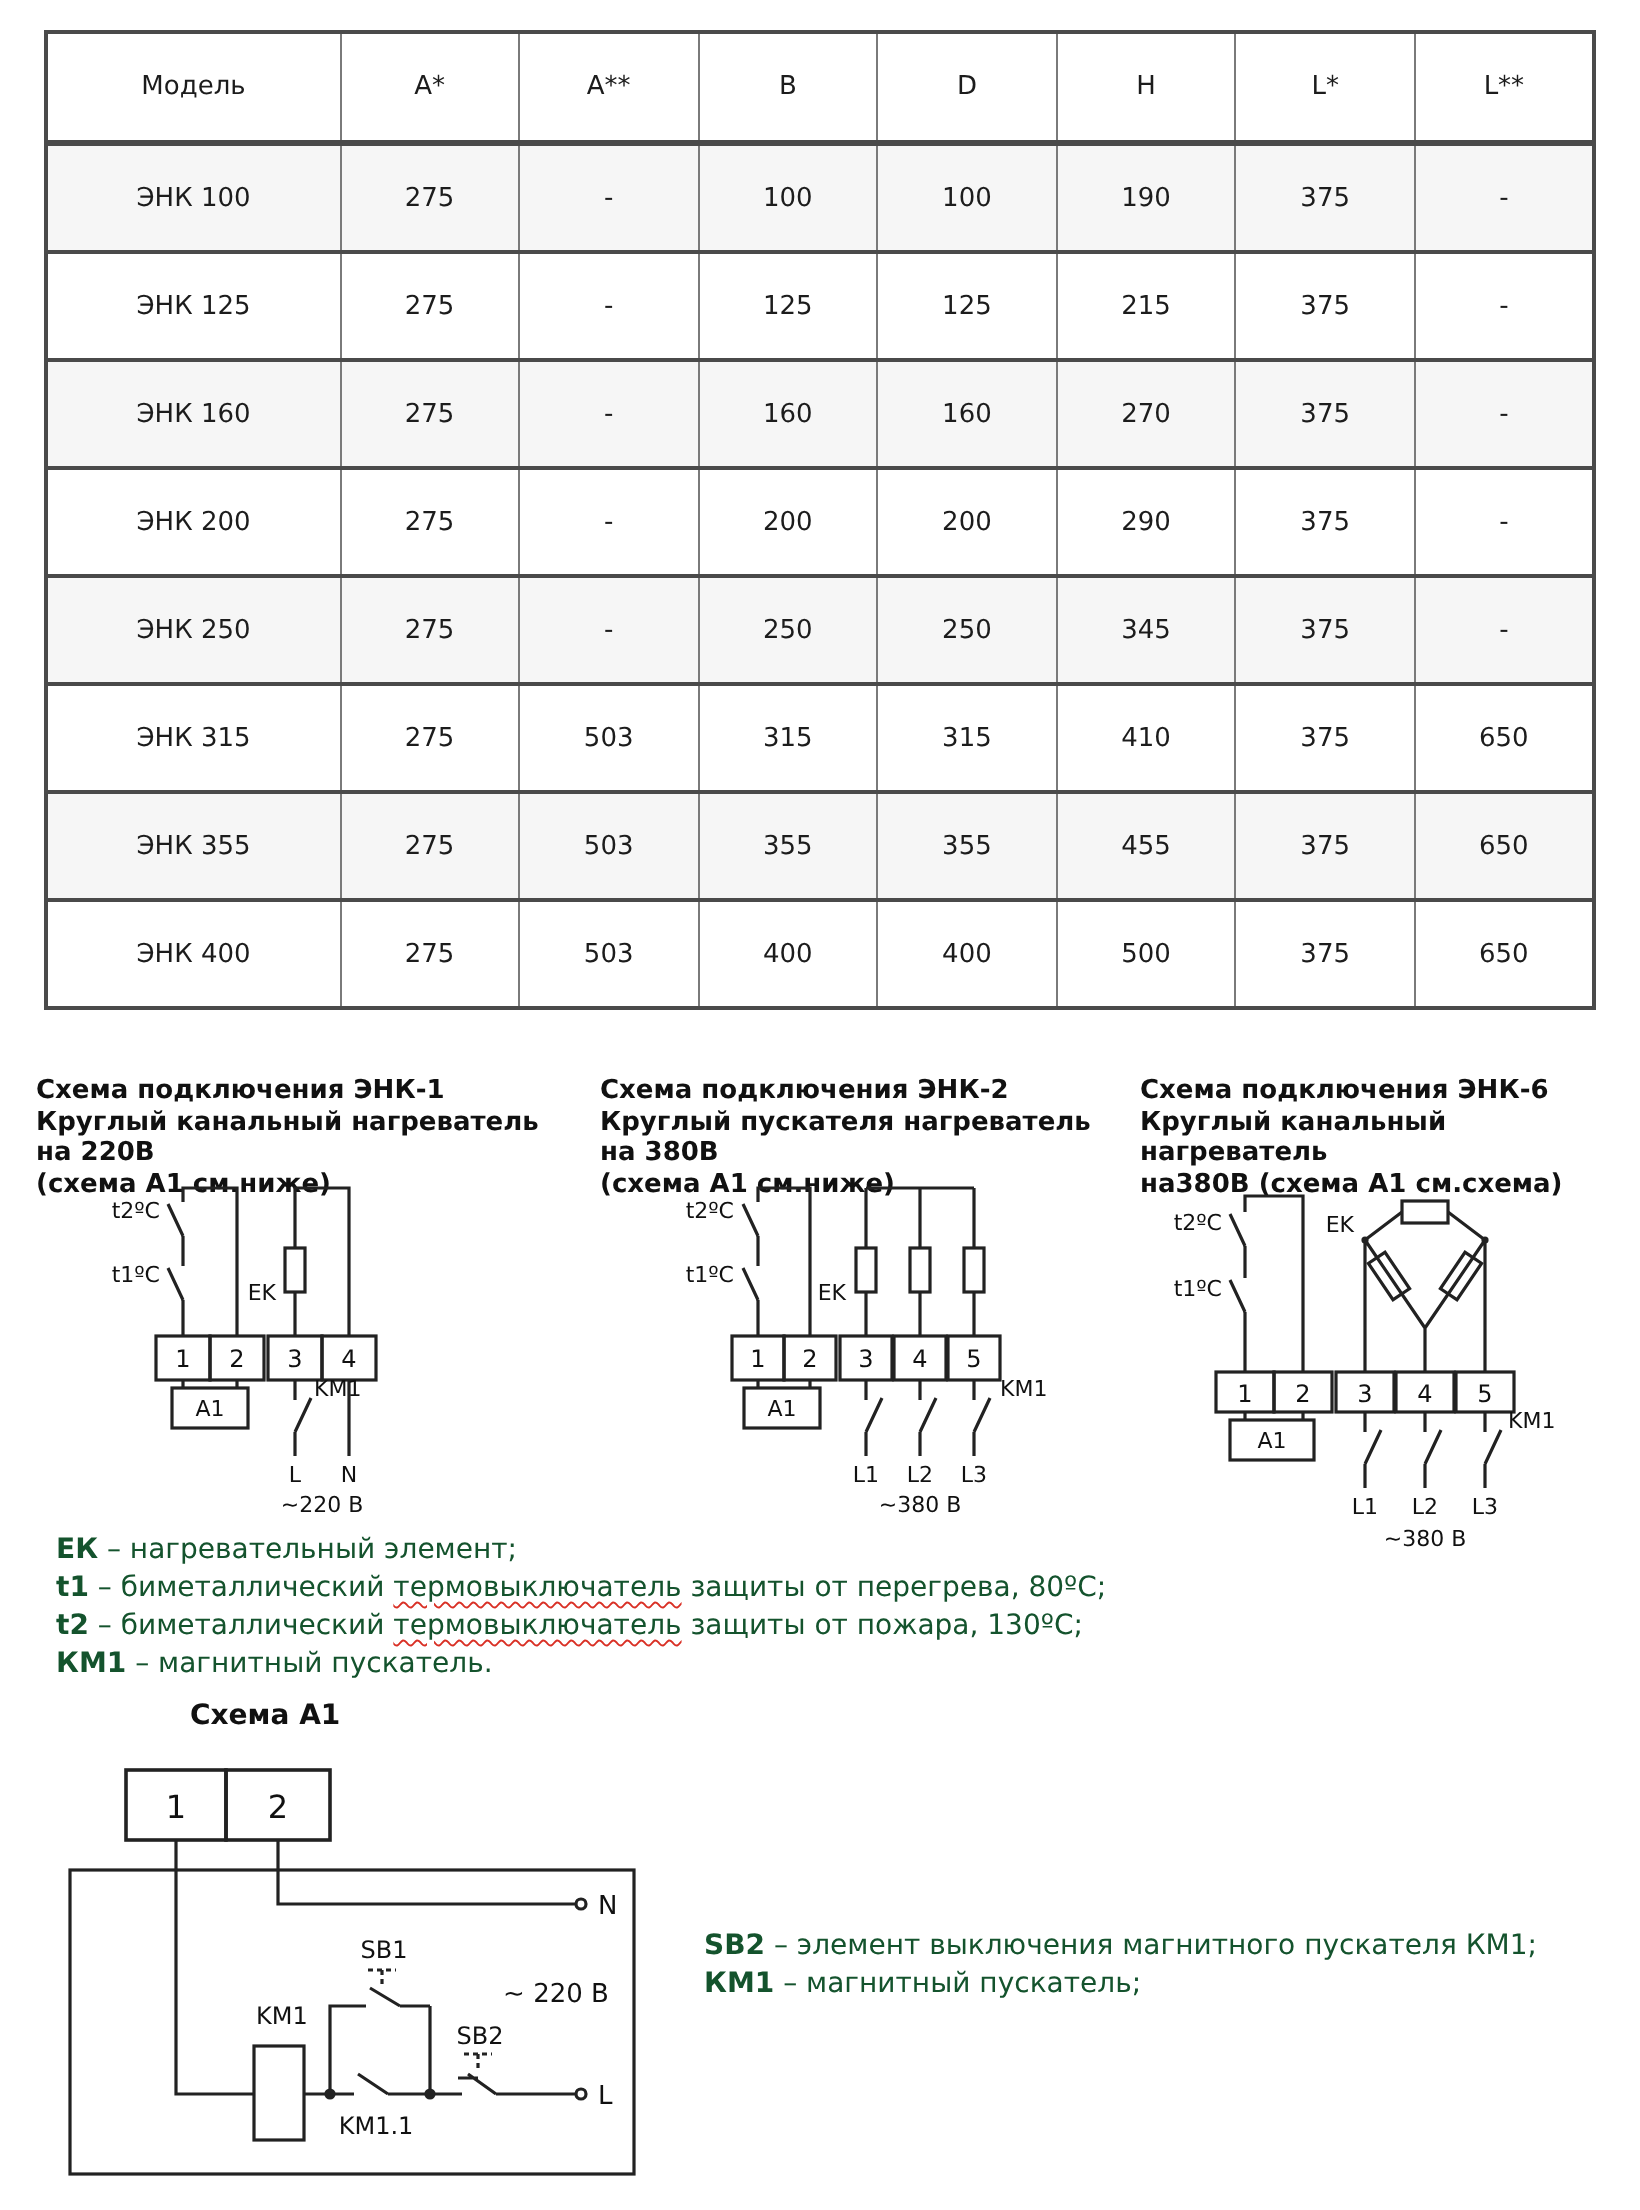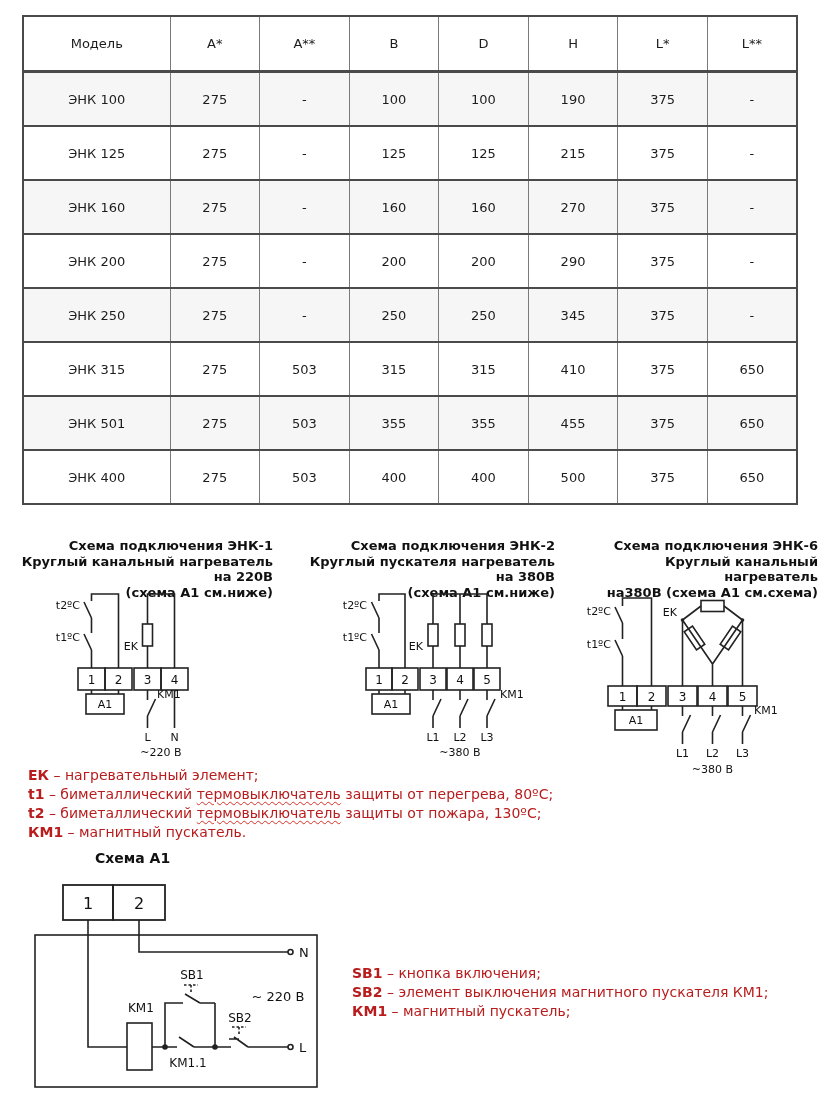--- a/index.html
+++ b/index.html
@@ -13,35 +13,35 @@
       border-left:1px solid #7a7a7a;border-right:1px solid #7a7a7a;
       border-top:2px solid #4a4a4a;border-bottom:2px solid #4a4a4a;
       font-size:13px;font-weight:normal;text-align:center;vertical-align:middle;
       color:#1c1c1c;padding:0;}
   table.spec th{height:53px;border-bottom:3px solid #4a4a4a;}
   table.spec td{height:52px;}
   table.spec col.c-model{width:147px;}
   table.spec tbody tr:nth-child(odd){background:#f6f6f6;}
 
   
-  .dtitle{position:absolute;text-align:right;font-size:13px;font-weight:bold;
+  .dtitle{position:absolute;text-align:left;font-size:13px;font-weight:bold;
           line-height:15.5px;color:#111;}
 
   
   svg.dg{position:absolute;overflow:visible;}
   svg.dg text{font-family:"DejaVu Sans","Liberation Sans",sans-serif;font-size:11px;fill:#111;}
   svg.dg text.tn{font-size:12px;text-anchor:middle;}
   svg.dg text.mid{text-anchor:middle;}
   svg.dg text.end{text-anchor:end;}
   svg.dg text.big{font-size:16px;text-anchor:middle;}
   svg.dg text.f12{font-size:12px;}
   svg.dg text.f13{font-size:13px;}
 
   
-  .legend{position:absolute;font-size:14px;line-height:19px;color:#b91c1c;white-space:nowrap;}
+  .legend{position:absolute;font-size:14px;line-height:19px;color:#14532d;white-space:nowrap;}
   .legend .term{font-weight:bold;}
   .sp{text-decoration-line:underline;text-decoration-style:wavy;
       text-decoration-color:#d93025;text-decoration-thickness:1px;text-underline-offset:2px;}
 
   .a1title{position:absolute;left:95px;top:850px;width:160px;
            font-size:14px;font-weight:bold;color:#111;}
 </style>
 </head>
 <body>
 
@@ -125,21 +125,21 @@
         <td>ЭНК 315</td>
         <td>275</td>
         <td>503</td>
         <td>315</td>
         <td>315</td>
         <td>410</td>
         <td>375</td>
         <td>650</td>
       </tr>
       <tr>
-        <td>ЭНК 501</td>
+        <td>ЭНК 355</td>
         <td>275</td>
         <td>503</td>
         <td>355</td>
         <td>355</td>
         <td>455</td>
         <td>375</td>
         <td>650</td>
       </tr>
       <tr>
         <td>ЭНК 400</td>
@@ -304,18 +304,17 @@
     <text class="f12" x="103" y="139">KM1</text>
     <text class="f12 mid" x="163" y="194">KM1.1</text>
     <text class="f12 mid" x="167" y="106">SB1</text>
     <text class="f12 mid" x="215" y="149">SB2</text>
     <text class="f13" x="274" y="84">N</text>
     <text class="f13" x="274" y="179">L</text>
     <text class="f13 mid" x="253" y="128">~ 220 В</text>
   </svg>
 
   <div class="legend" style="left:352px;top:964px;">
-    <div><b class="term">SB1</b><span> – кнопка включения;</span><span class="sp"></span><span></span></div>
     <div><b class="term">SB2</b><span> – элемент выключения магнитного пускателя КМ1;</span><span class="sp"></span><span></span></div>
     <div><b class="term">КМ1</b><span> – магнитный пускатель;</span><span class="sp"></span><span></span></div>
   </div>
 
 </div>
 
 </body></html>

